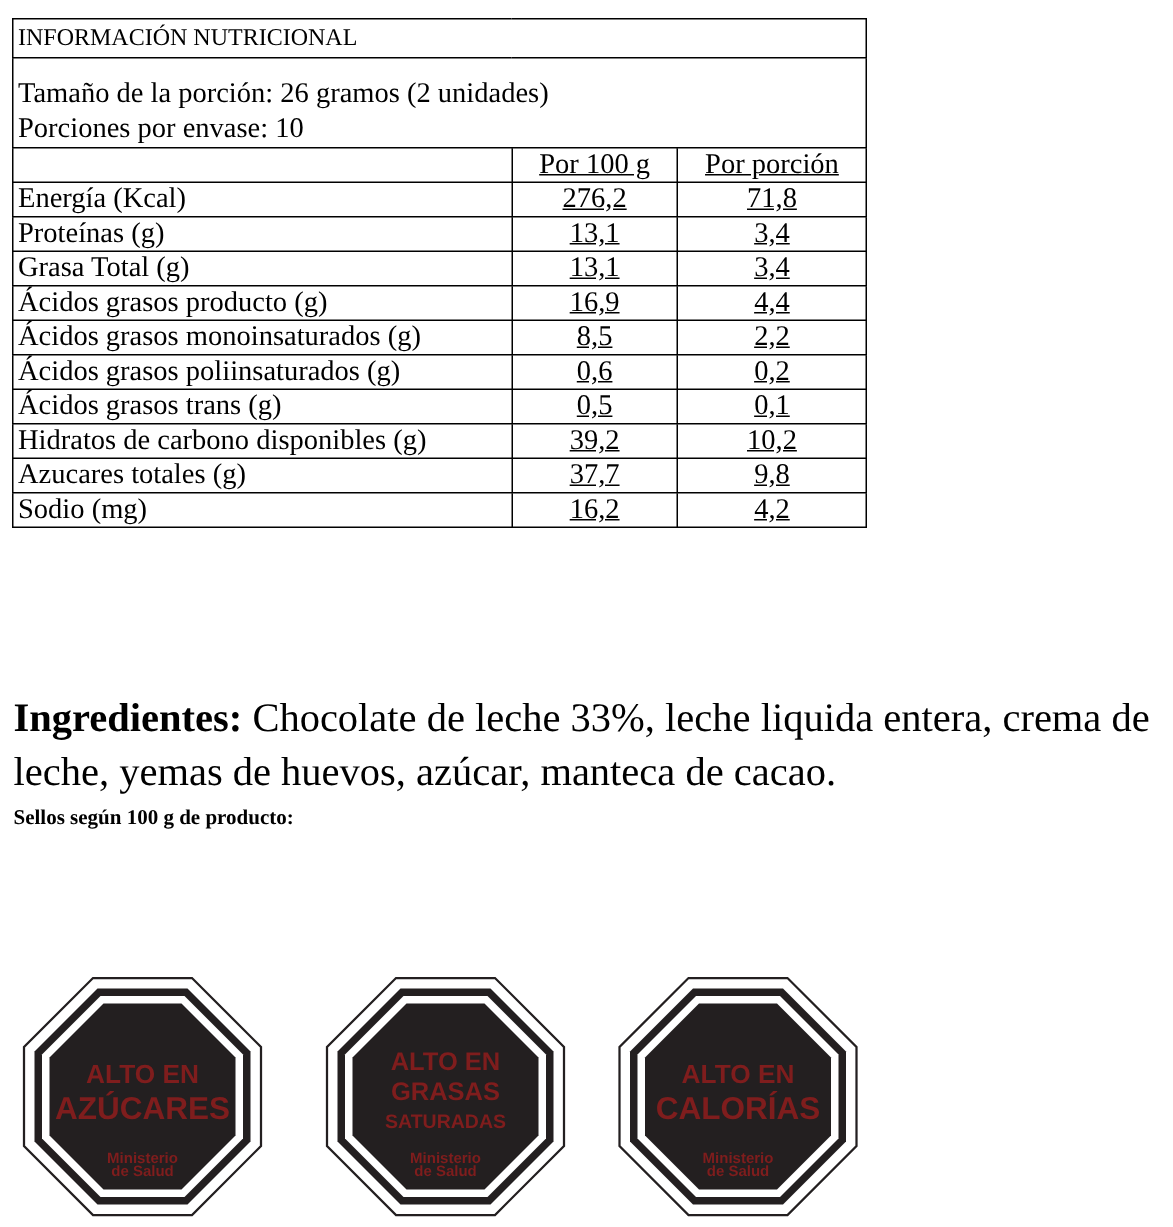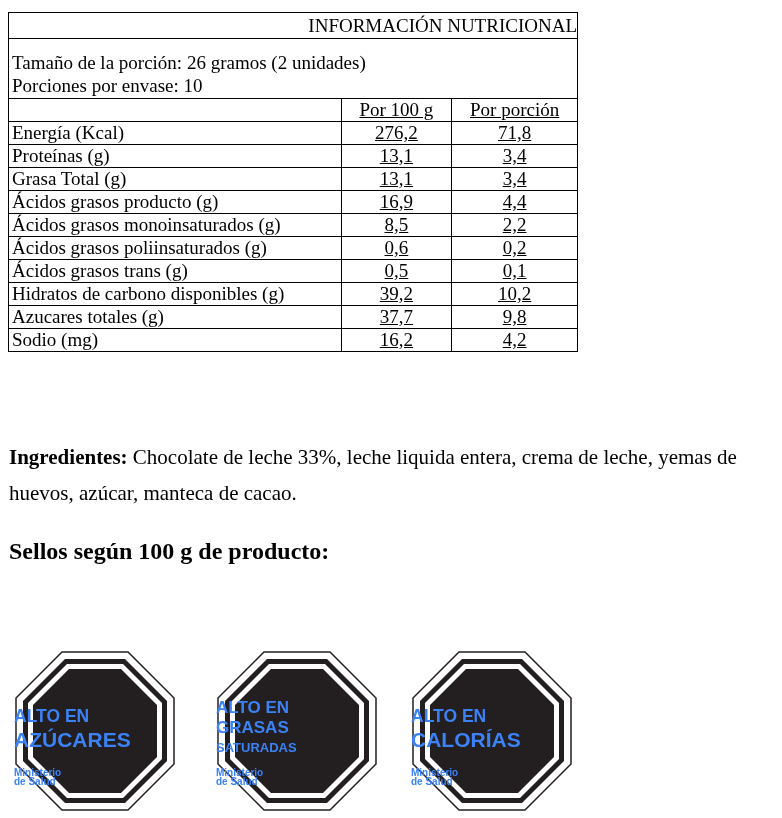--- a/index.html
+++ b/index.html
@@ -2,31 +2,31 @@
 <html><head>
 <meta charset="utf-8">
 <style>
   html, body { margin:0; padding:0; background:#ffffff; }
   body { width:782px; height:818px; position:relative; overflow:hidden;
          font-family:"Liberation Serif", "DejaVu Serif", serif; color:#000; }
   table.nut { position:absolute; left:8px; top:12px; width:570px;
               border-collapse:collapse; font-size:19px; line-height:22px; }
   table.nut td { border:1px solid #000; padding:0 0 0 3px; height:22px; white-space:nowrap; }
   table.nut td.num { text-align:center; padding:0;text-decoration:underline; }
-  table.nut td.title { text-align:right; height:25px; font-size:19px; }
+  table.nut td.title { text-align:left; height:25px; font-size:16px; }
   table.nut td.info { line-height:23px; padding-top:12px; padding-bottom:1px; }
   table.nut col.c1 { width:333px; } table.nut col.c2 { width:111px; } table.nut col.c3 { width:126px; }
   table.nut tr.row td { border-bottom:1px solid #000; }
-  .ingr { position:absolute; left:9px; top:439px; width:770px; font-size:21px; line-height:36px; }
+  .ingr { position:absolute; left:9px; top:460px; width:770px; font-size:27px; line-height:36px; }
   .ingr b { font-weight:bold; }
-  .sellos { position:absolute; left:9px; top:538px; font-size:24px; font-weight:bold; }
+  .sellos { position:absolute; left:9px; top:538px; font-size:14px; font-weight:bold; }
   .seal { position:absolute; top:650px; width:162px; height:162px; }
   .seal svg { position:absolute; left:0; top:0; }
   .seal .txt { position:absolute; left:0; top:0; width:162px; height:162px;
-               font-family:"Liberation Sans", "DejaVu Sans", sans-serif; color:#3b82f6; text-align:left; }
+               font-family:"Liberation Sans", "DejaVu Sans", sans-serif; color:#7f1d1d; text-align:center; }
   .seal .big { font-weight:bold; font-size:17.5px; line-height:19px; }
   .seal .big2 { font-weight:bold; font-size:21px; line-height:24px; }
   .seal .min { position:absolute; left:0; width:162px; top:118px; font-weight:bold; font-size:10px; line-height:9px; }
 </style>
 </head>
 <body>
 
 <table class="nut">
   <colgroup>
       <col class="c1">

